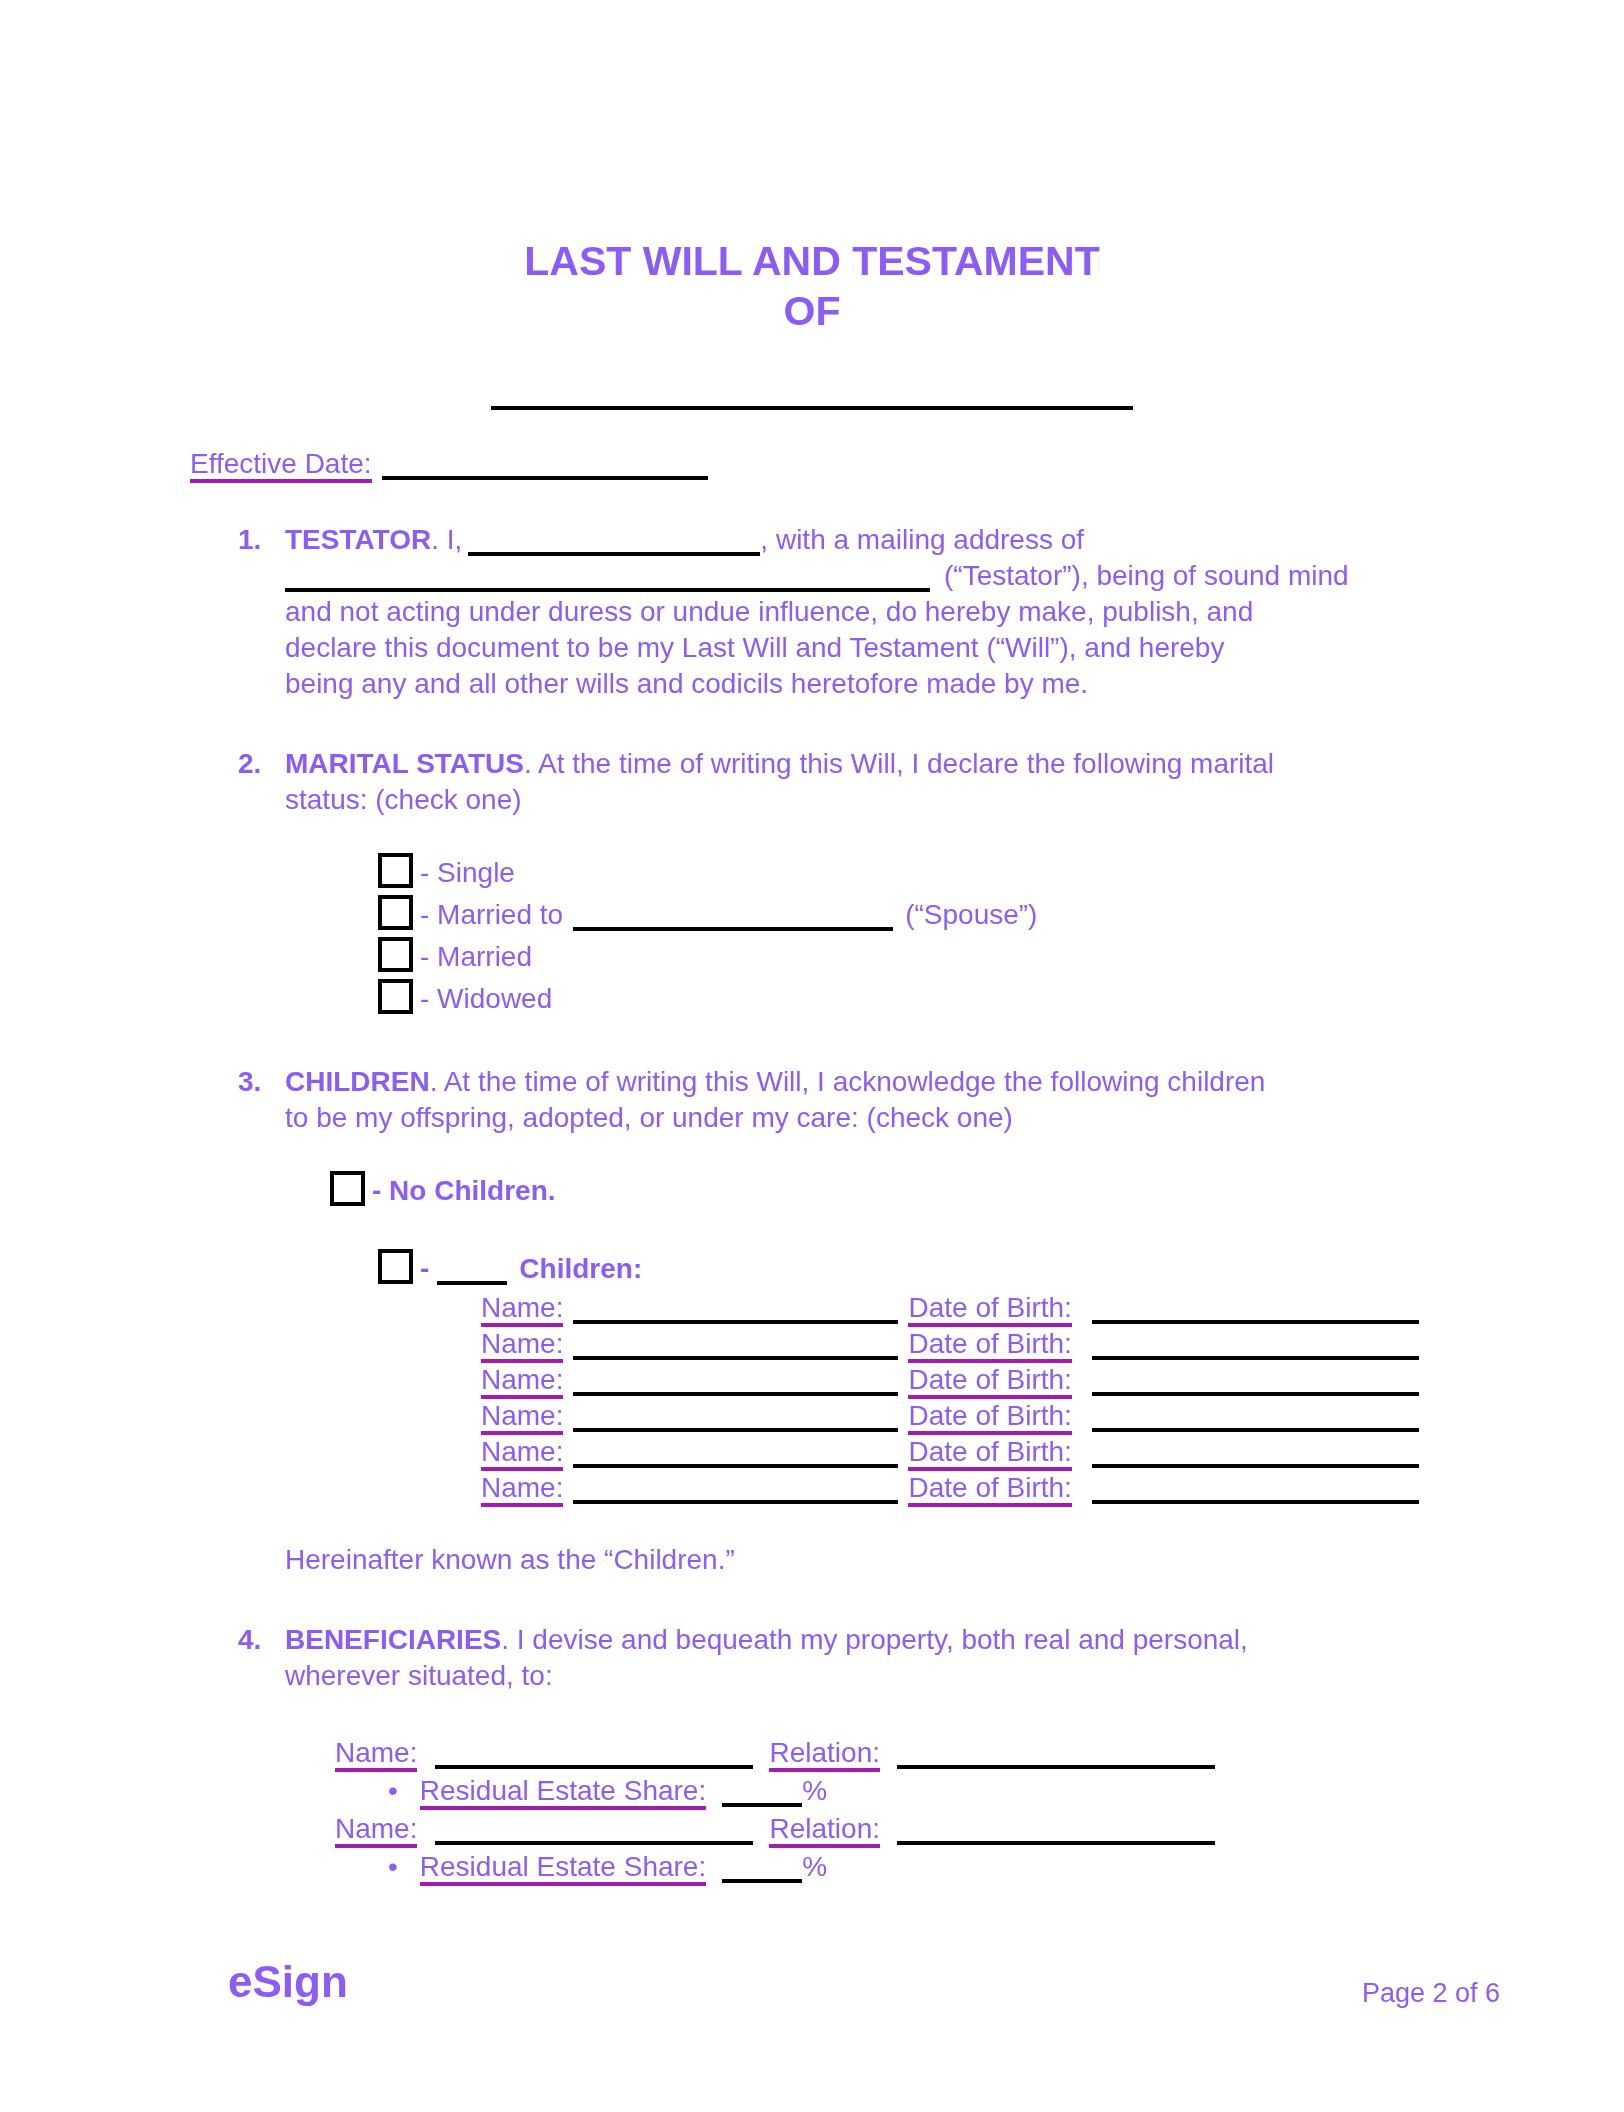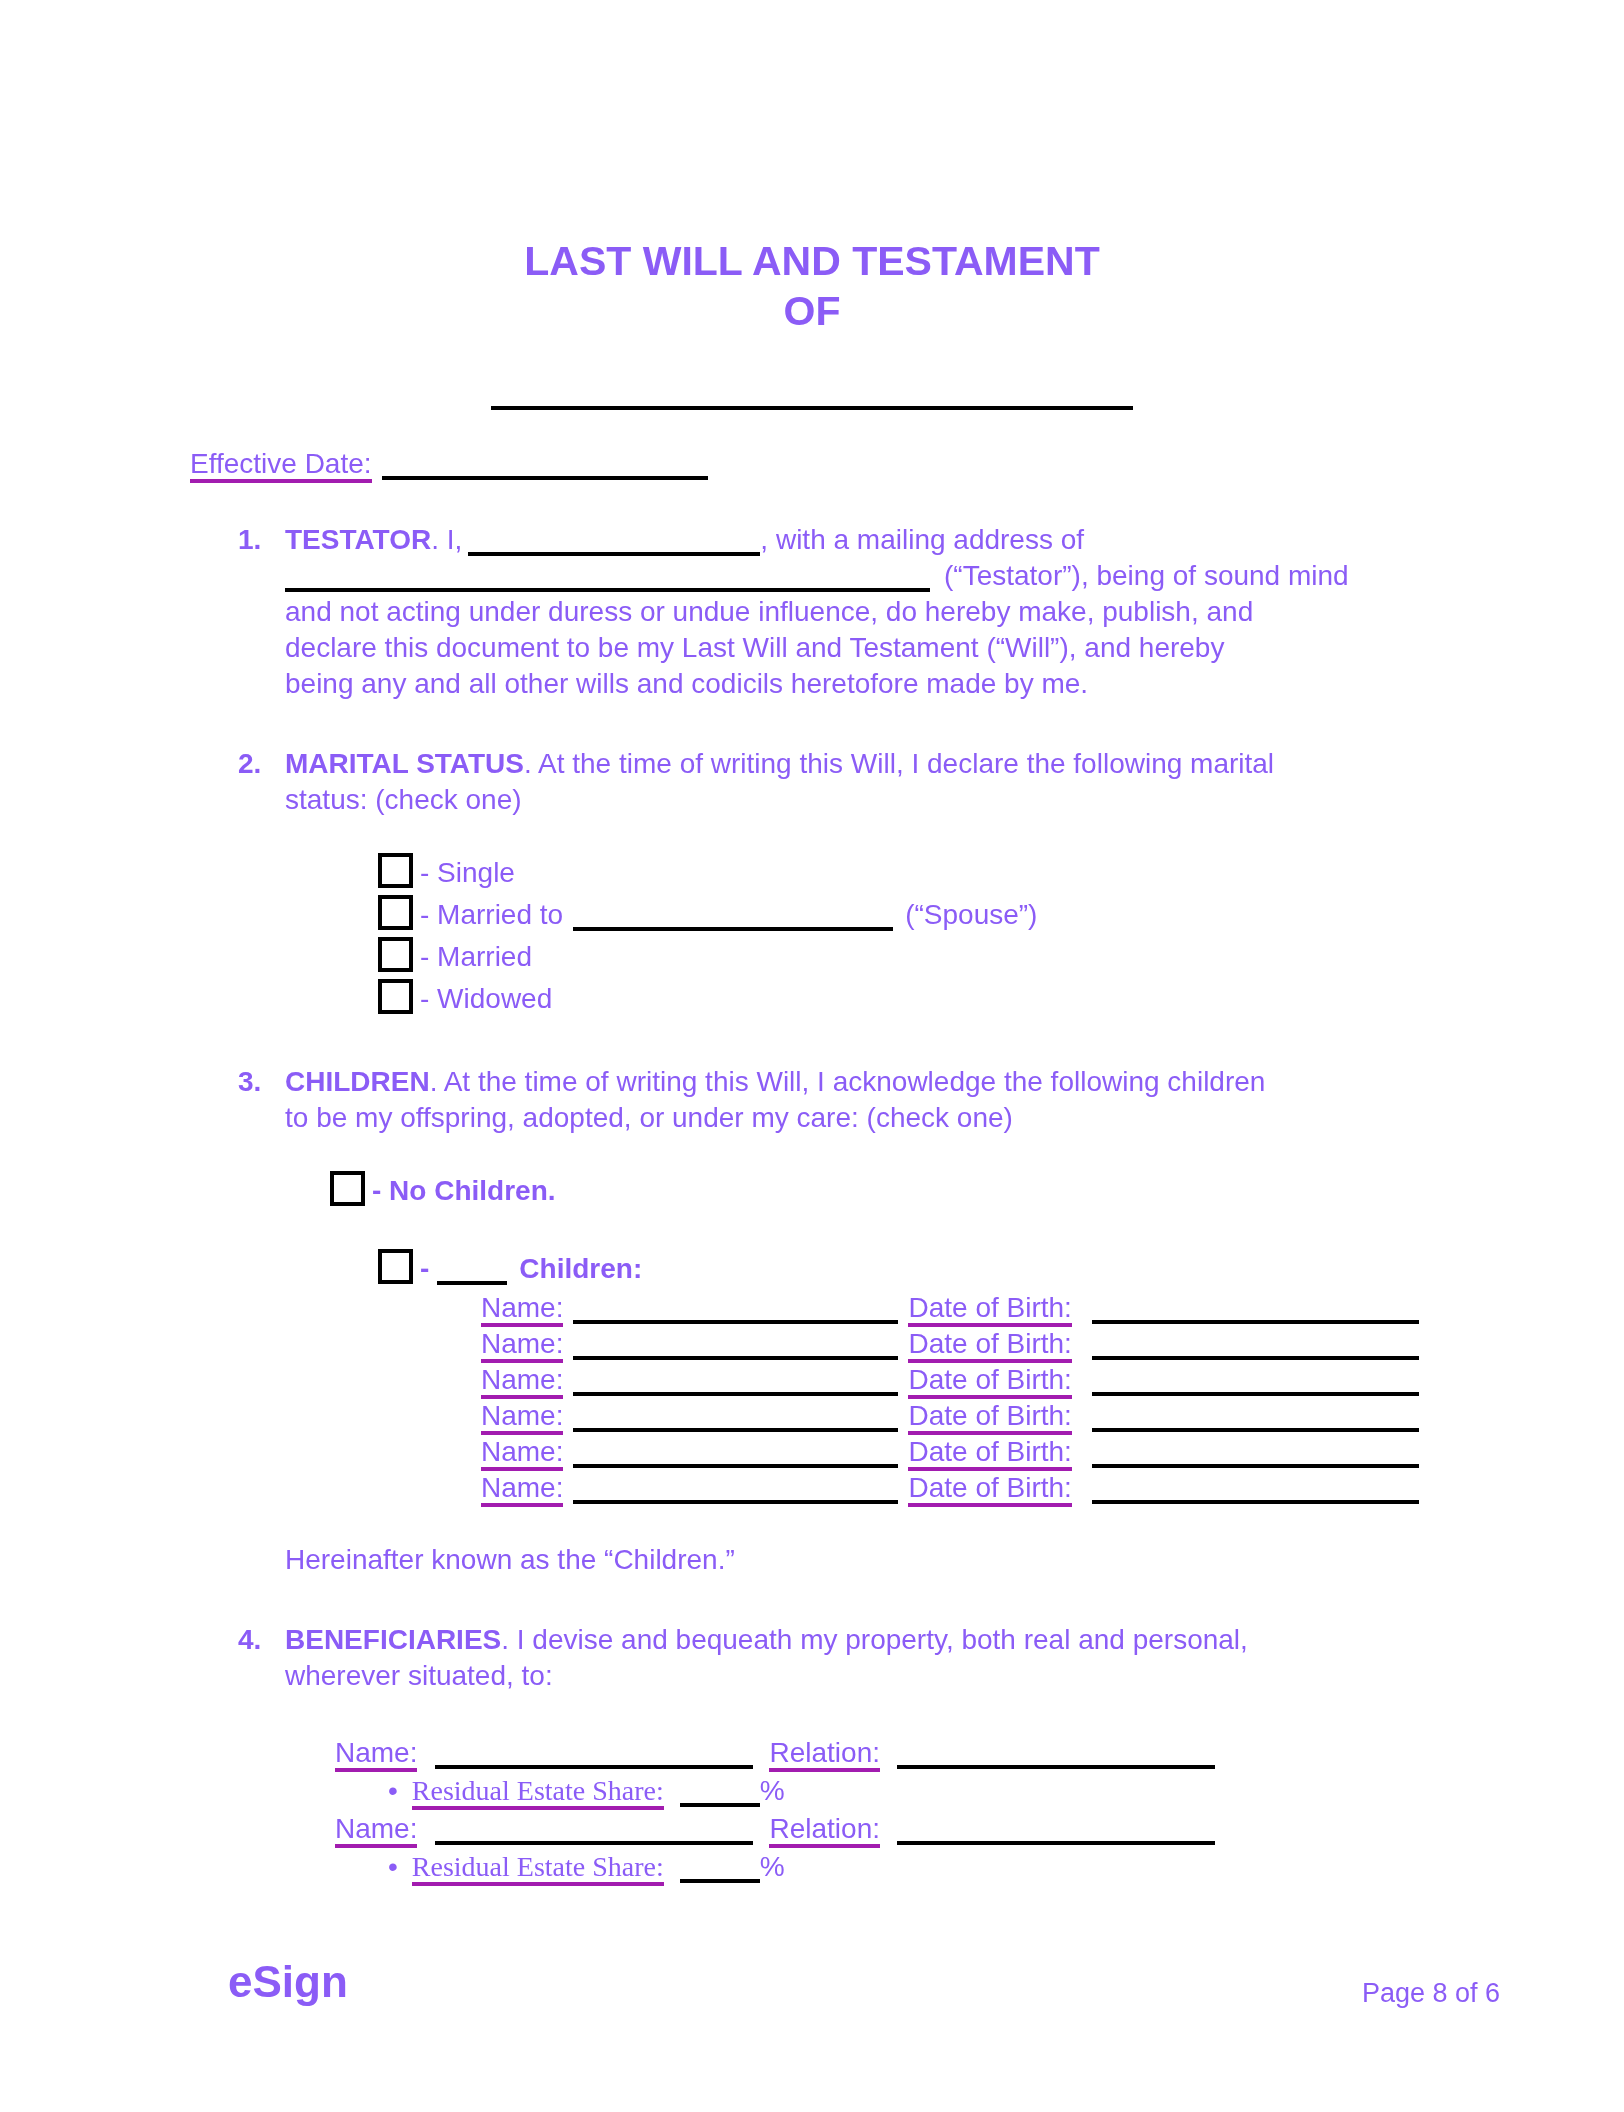--- a/index.html
+++ b/index.html
@@ -65,21 +65,21 @@
   .no-children-row { margin-top:34px;margin-left:45px; }
   .children-row { margin-top:36px; }
   .child-lbl { margin-left:12px; }
   .child-table { }
   .child-row { margin-left:196px; white-space:nowrap; }
   .hereinafter { margin-top:36px; }
   .entries { margin-top:40px; line-height:38px; }
   .ben-row { margin-left:50px; white-space:nowrap; }
   .ben-rel { margin-left:16px; }
   .bullet-row { margin-left:103px; white-space:nowrap; }
-  .bullet-lbl { margin-left:14px;font-family:Liberation Serif, serif; }
+  .bullet-lbl { margin-left:22px; }
   .brand {
     position:absolute; left:228px; top:1962px;
     font-size:44px; line-height:40px; font-weight:700;
   }
   .page-num {
     position:absolute; right:124px; top:1978px;
     font-size:27px; line-height:30px;
   }
 </style>
 </head>
@@ -159,15 +159,15 @@
           <div class="bullet-row"><span>•</span><span class="u bullet-lbl">Residual Estate Share:</span><span class="blank w-share"></span><span>%</span></div>
           <div class="ben-row"><span class="u">Name:</span><span class="blank w-bname"></span><span class="u ben-rel">Relation:</span><span class="blank w-brel"></span></div>
           <div class="bullet-row"><span>•</span><span class="u bullet-lbl">Residual Estate Share:</span><span class="blank w-share"></span><span>%</span></div>
         </div>
       </div>
     </div>
 
   </div>
 
   <div class="brand">eSign</div>
-  <div class="page-num">Page 8 of 6</div>
+  <div class="page-num">Page 2 of 6</div>
 
 </div>
 
 </body></html>

